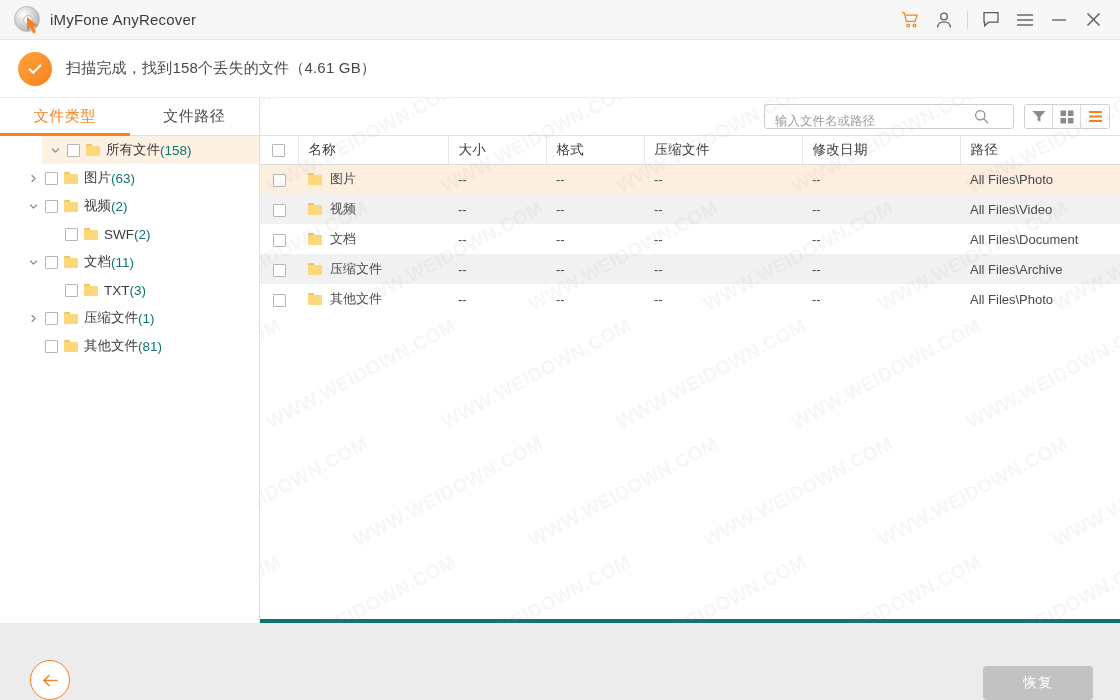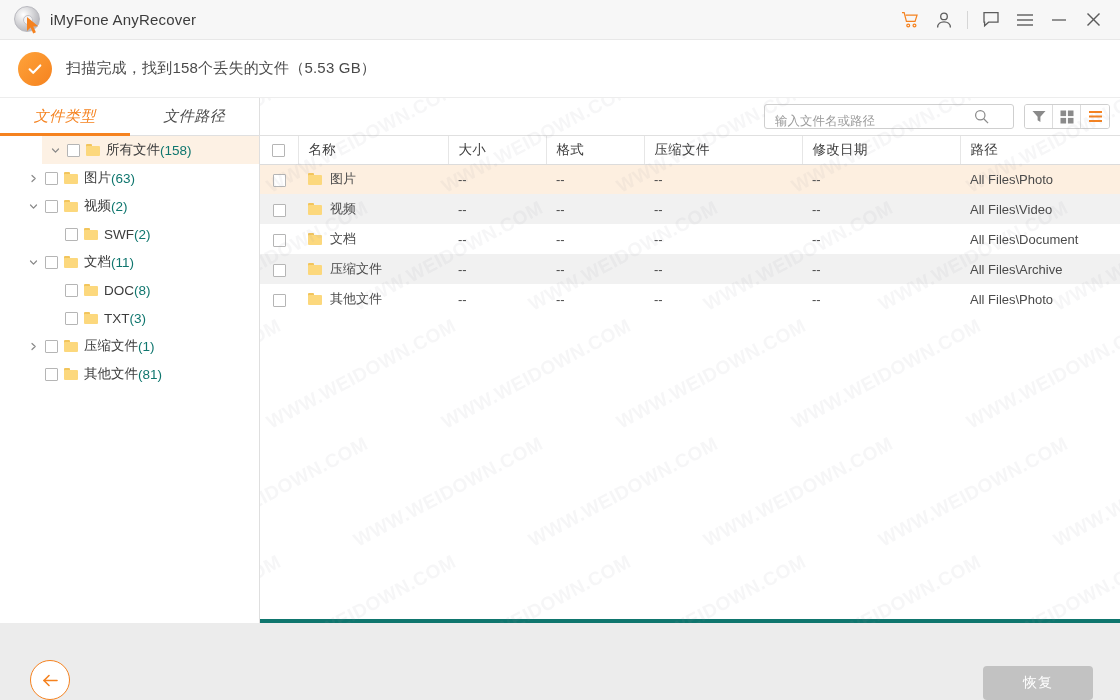--- a/index.html
+++ b/index.html
@@ -129,21 +129,20 @@
     display:flex;
     border-bottom:1px solid #e0e0e0;
     position:relative;
   }
   .tab{
     flex:1;
     display:flex;align-items:center;justify-content:center;
     font-size:15px;color:#4a4a4a;
     position:relative;
     letter-spacing:.5px;
-    font-style:italic;
   }
   .tab.active{color:#f5821f;}
   .tab.active:after{
     content:"";position:absolute;left:0;right:0;bottom:-1px;height:3px;
     background:#f5821f;
   }
   .tree{
     flex:1;
     overflow:hidden;
     padding-top:0px;
@@ -351,21 +350,21 @@
       </div>
     </div>
   </div>
 
   <div class="statusbar">
     <div class="check-circle">
       <svg width="20" height="20" viewBox="0 0 20 20" fill="none" stroke="#ffffff" stroke-width="2.1" stroke-linecap="round" stroke-linejoin="round">
         <path d="M4.6 10.3 L8.2 13.8 L15.3 6.4"></path>
       </svg>
     </div>
-    <div class="status-text">扫描完成，找到158个丢失的文件（5.53 GB）</div>
+    <div class="status-text">扫描完成，找到158个丢失的文件（4.61 GB）</div>
   </div>
 
   <div class="body-area">
 
     <div class="sidebar">
       <div class="tabs">
         <div class="tab active">文件类型</div>
         <div class="tab">文件路径</div>
       </div>
       <div class="tree" id="tree">
@@ -427,30 +426,20 @@
                 <polyline points="1.5,3 4.5,6.2 7.5,3"></polyline>
               </svg>
             </span>
             <span class="cbx"></span>
             <span class="folder-ic">
               <span class="tabf"></span>
               <span class="bodyf"></span>
             </span>
             <span class="node-label">文档</span>
             <span class="node-count">(11)</span>
-          </div>
-          <div class="tree-node" style="padding-left: 46px;">
-            <span class="twisty empty"></span>
-            <span class="cbx"></span>
-            <span class="folder-ic">
-              <span class="tabf"></span>
-              <span class="bodyf"></span>
-            </span>
-            <span class="node-label">DOC</span>
-            <span class="node-count">(8)</span>
           </div>
           <div class="tree-node" style="padding-left: 46px;">
             <span class="twisty empty"></span>
             <span class="cbx"></span>
             <span class="folder-ic">
               <span class="tabf"></span>
               <span class="bodyf"></span>
             </span>
             <span class="node-label">TXT</span>
             <span class="node-count">(3)</span>

